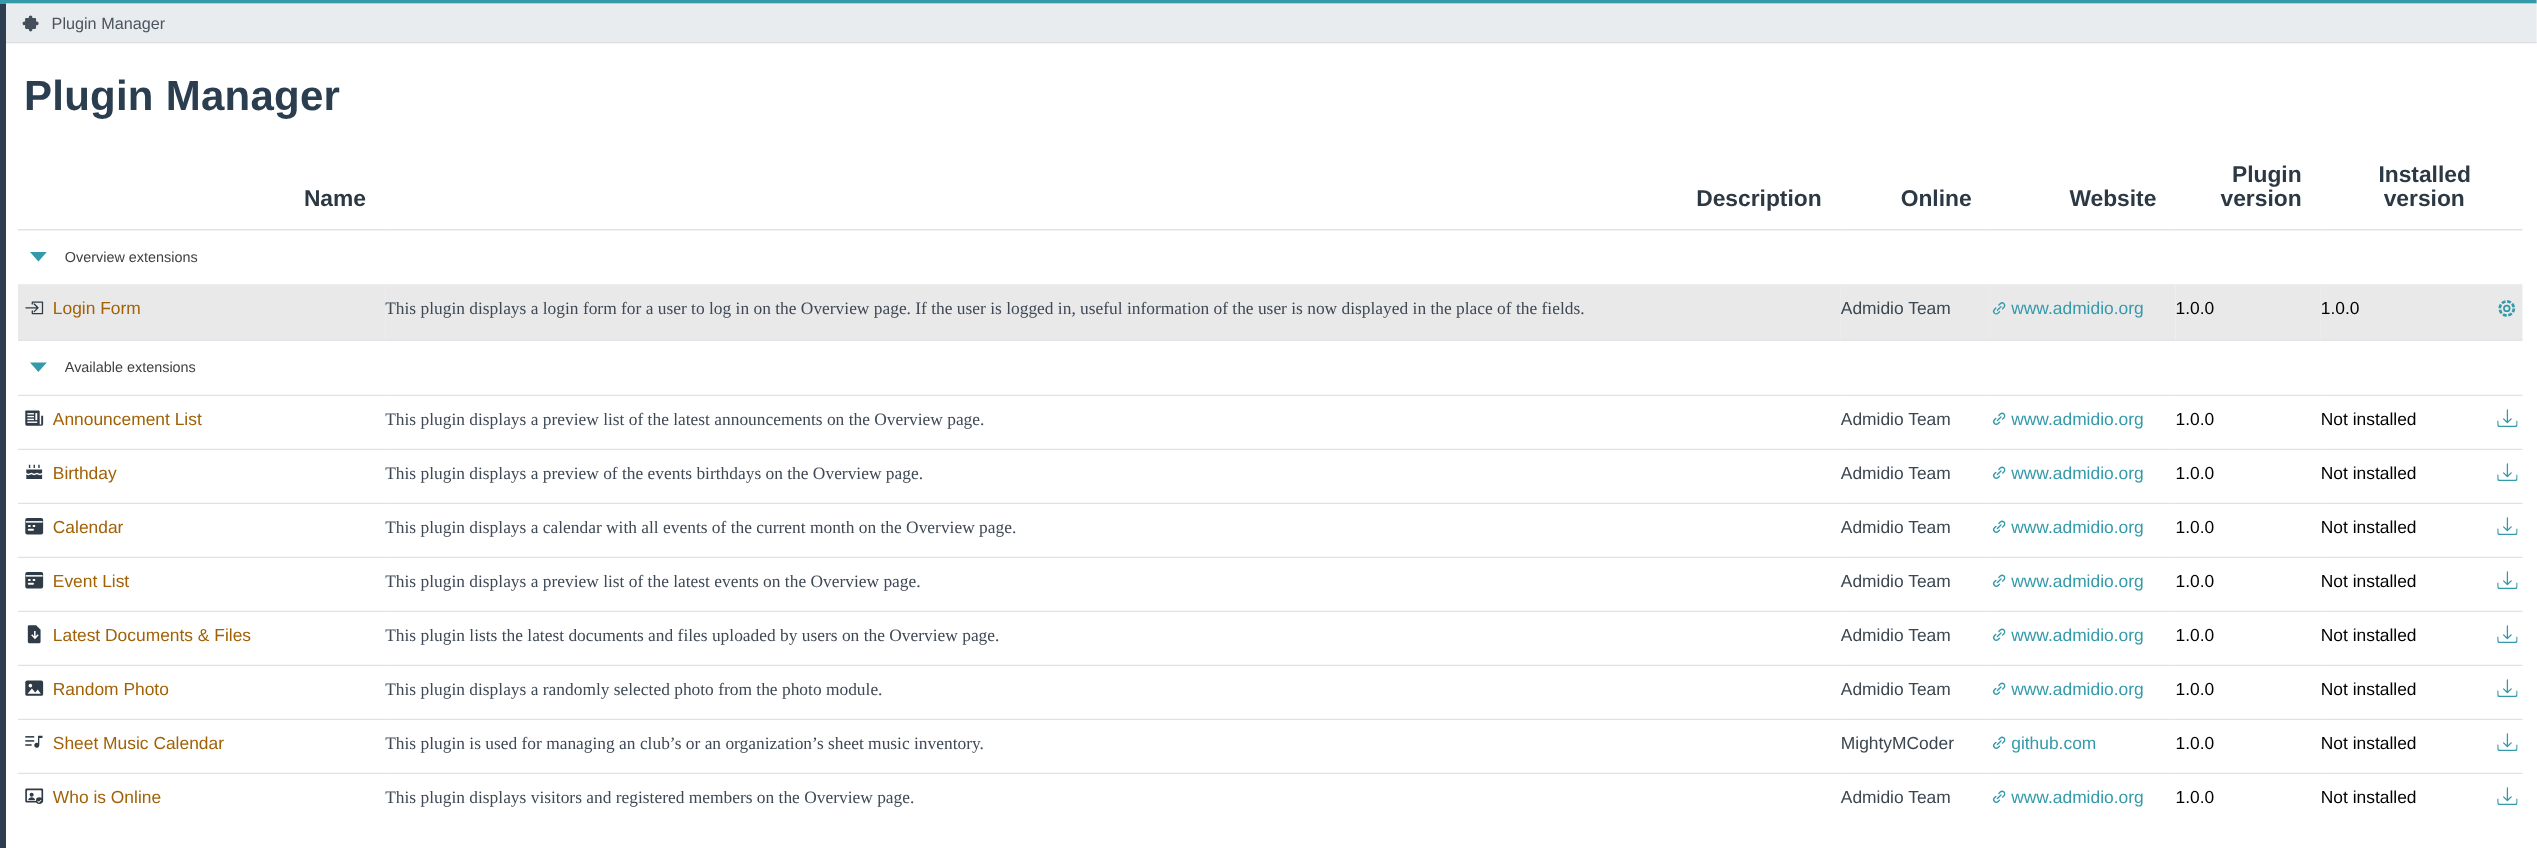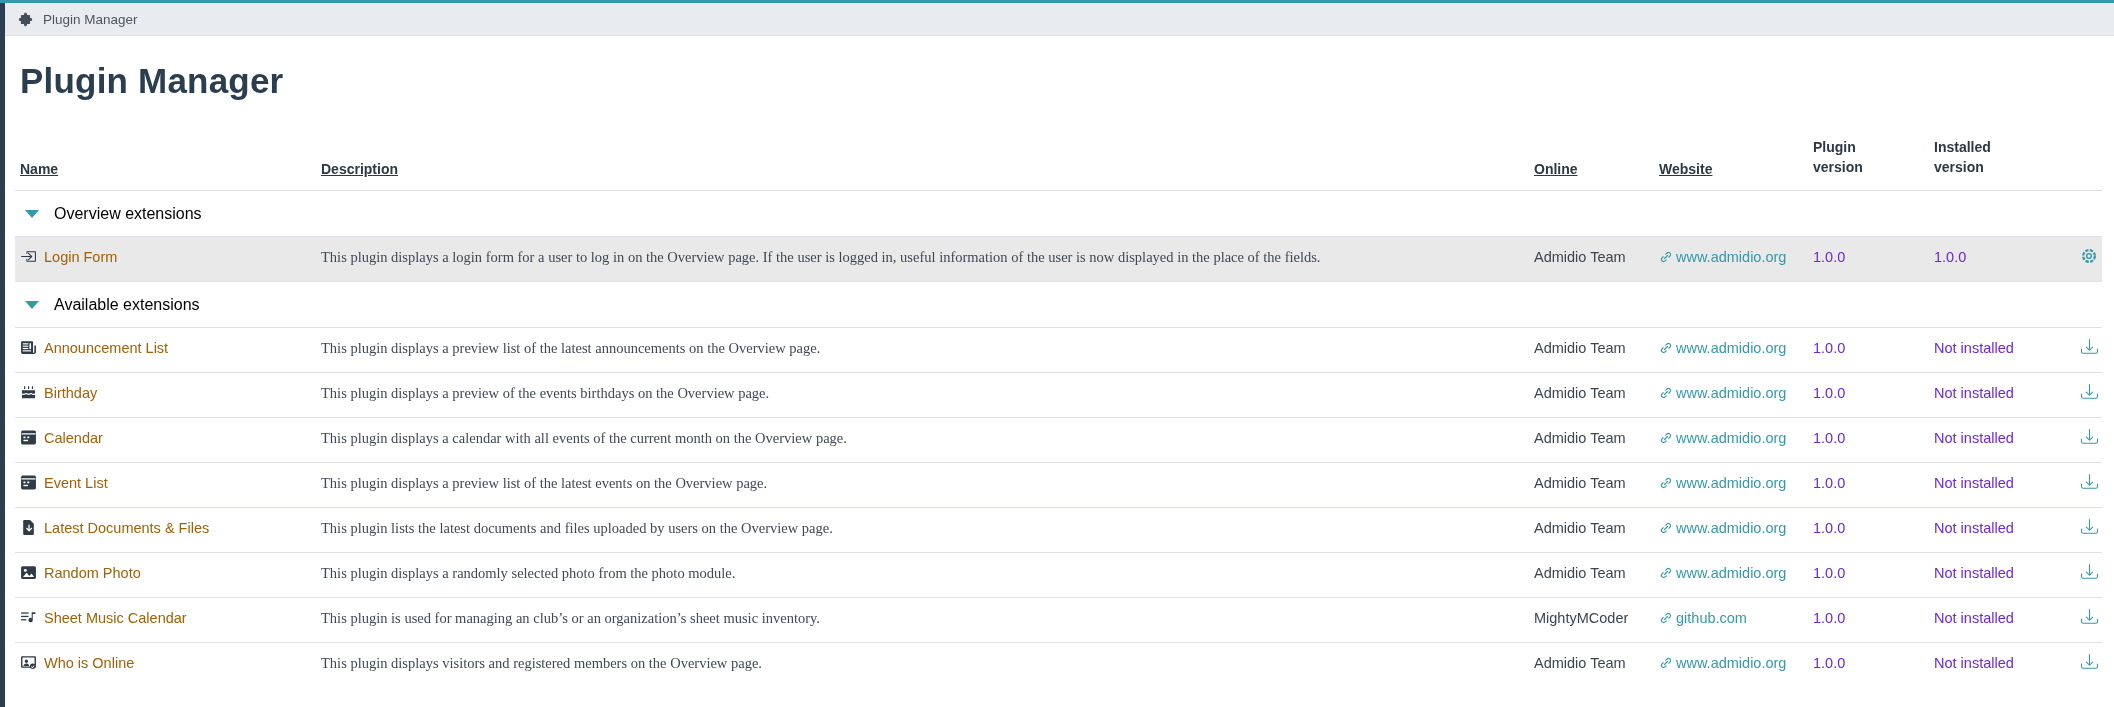--- a/index.html
+++ b/index.html
@@ -25,43 +25,43 @@
     padding-left:13px;gap:10px;color:#4b555f;font-size:13.5px;
   }
   .breadcrumb-bar .bc-icon{display:inline-flex;color:#444f59;}
   .content{margin-left:5px;padding:0 12px 0 10px;}
   h1{
     font-size:35px;font-weight:600;color:var(--heading-dark);
     margin:25px 0 30px 5px;letter-spacing:.2px;
   }
   table{width:100%;border-collapse:collapse;table-layout:fixed;font-size:14.5px;color:#3b4650;}
   thead th{
-    text-align:left;vertical-align:bottom;font-weight:700;color:#2c3844;
-    padding:6px 16px 13px 0;border-bottom:1px solid #d9dde1;font-size:14px;text-decoration:underline;
+    text-align:right;vertical-align:bottom;font-weight:700;color:#2c3844;
+    padding:6px 16px 13px 0;border-bottom:1px solid #d9dde1;font-size:19px;
   }
   thead th.h-name{padding-left:5px;}
   thead th .wrapcap{display:inline-block;max-width:72px;line-height:20px;}
   tbody td{
     border-top:1px solid #dee2e6;padding:10px 16px 10px 0;
     vertical-align:top;line-height:21px;
   }
-  tr.group-row td{padding:12px 16px 12px 10px;color:#000000;font-size:16px;}
+  tr.group-row td{padding:12px 16px 12px 10px;color:#404040;font-size:12px;}
   .caret-down{
     display:inline-block;width:0;height:0;
     border-left:7px solid transparent;border-right:7px solid transparent;
     border-top:8px solid var(--accent-teal);
     margin-right:15px;vertical-align:middle;position:relative;top:-1px;
   }
   td.name-cell{padding-left:5px;color:#a16207;}
   .name-icon{display:inline-block;margin-right:7px;vertical-align:-3px;color:#2f3b47;}
   td.desc-cell{padding-right:36px;color:#3f4956;font-family:Liberation Serif, serif;}
   td.author-cell{color:#3b4650;margin-top:36px;}
   a.web-link{color:var(--accent-teal);text-decoration:none;}
   .link-icon{display:inline-block;vertical-align:-2px;margin-right:3px;color:var(--accent-teal);}
-  td.version-cell{color:#6d28d9;}
+  td.version-cell{color:#000000;}
   .v-installed{color:var(--installed-green);}
   .v-missing{color:var(--not-installed-red);}
   td.action-cell{text-align:right;padding-right:4px;}
   a.action-link{color:var(--accent-teal);display:inline-block;text-decoration:none;}
   tr.row-highlight td{background:var(--row-highlight-bg);}
 </style>
 </head>
 <body>
 
 <div class="top-border"></div>

